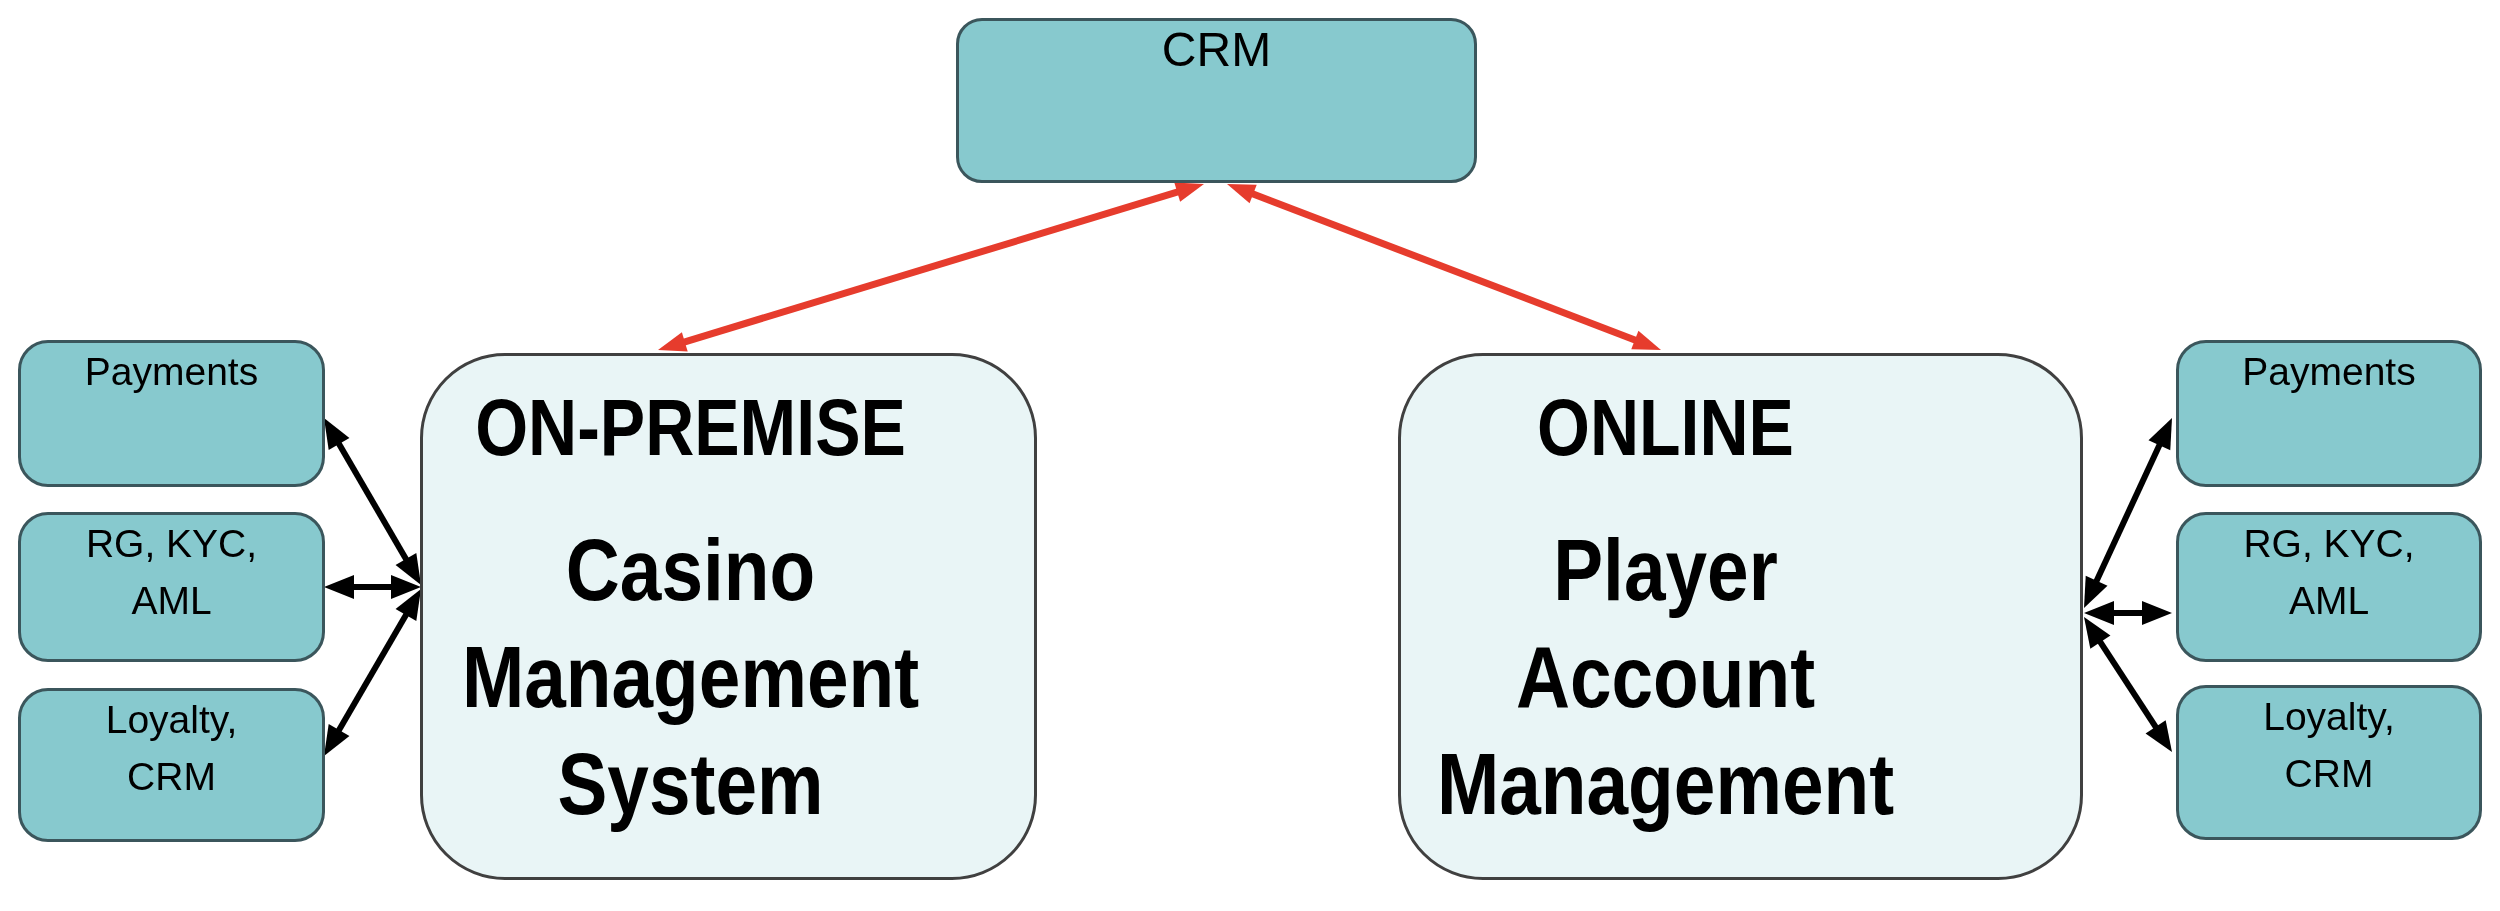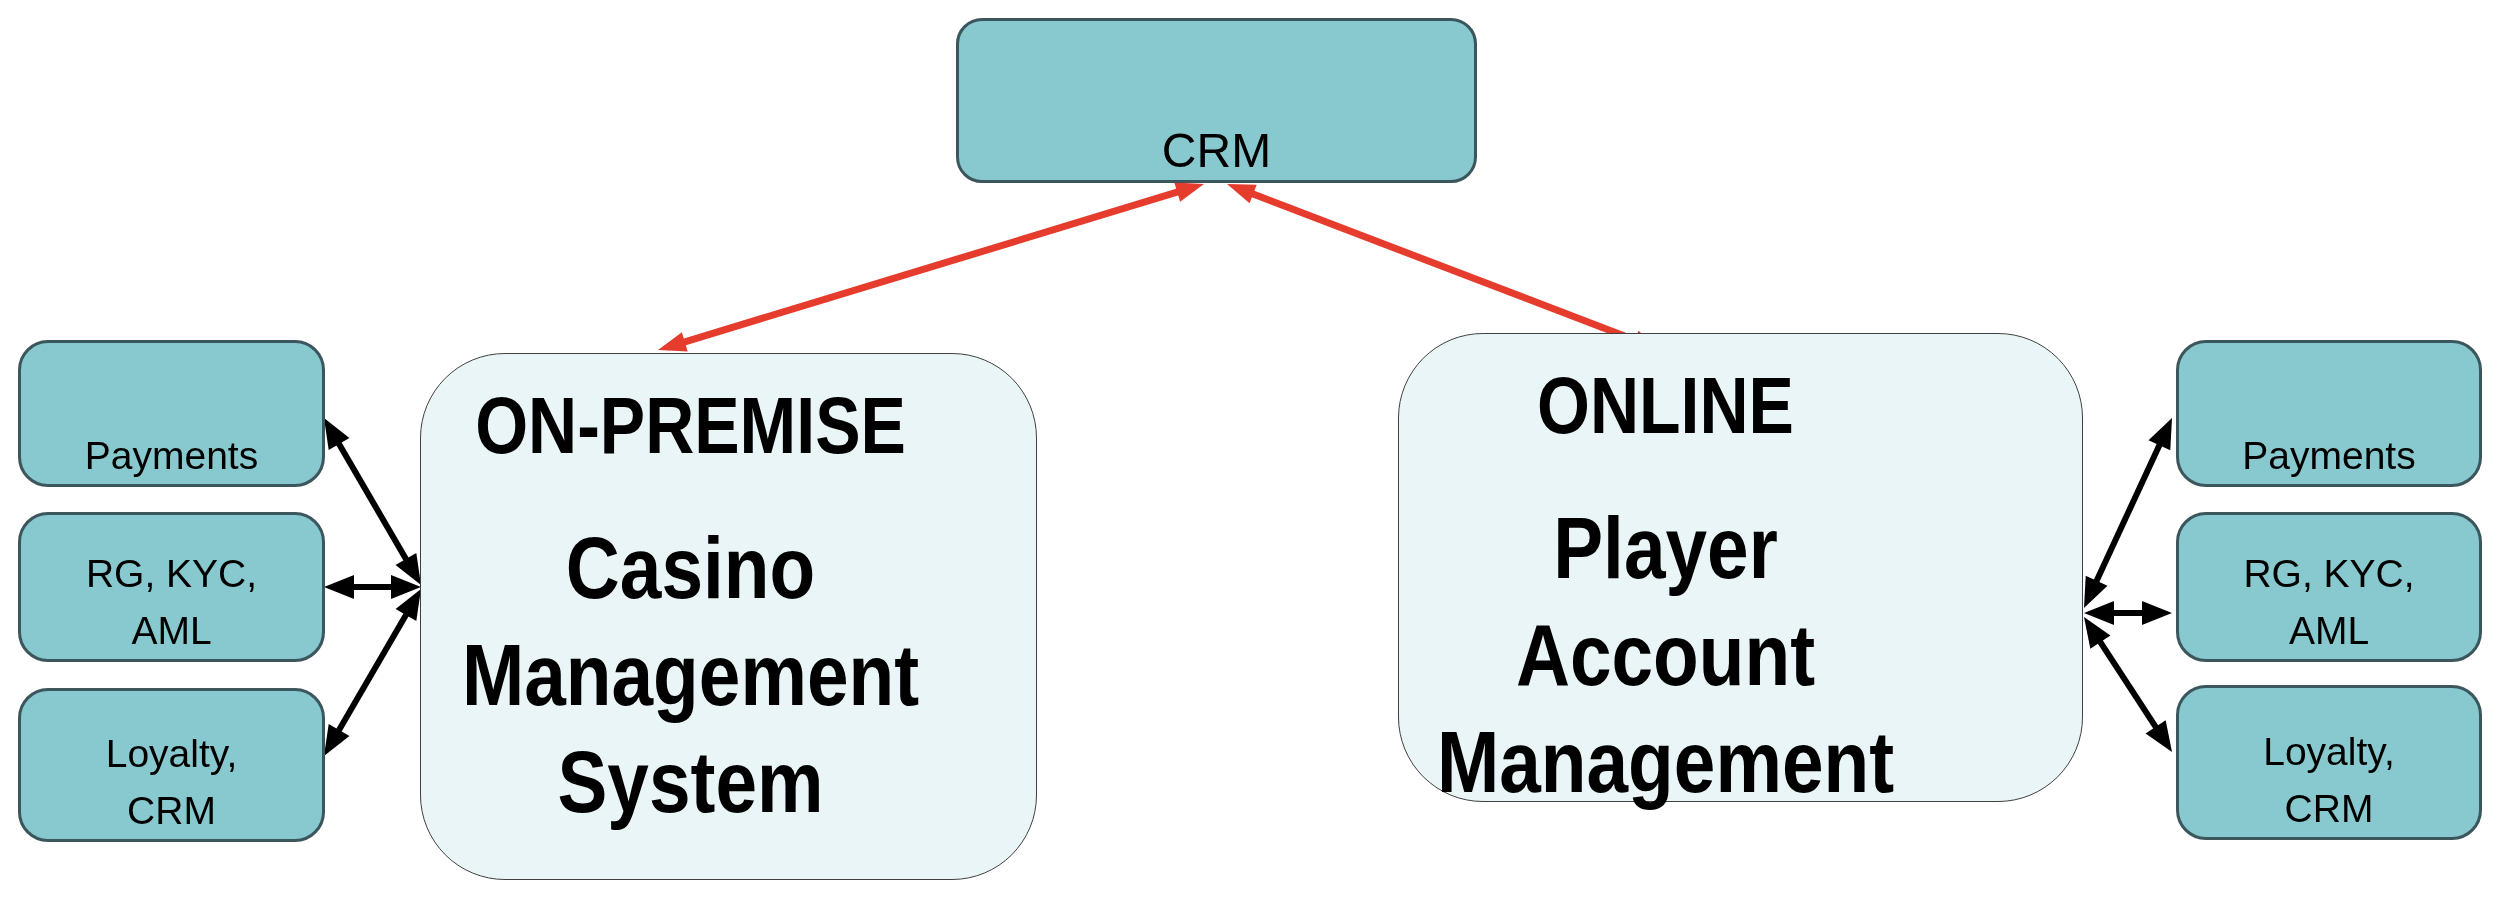--- a/index.html
+++ b/index.html
@@ -16,32 +16,32 @@
     position: absolute;
     left: 0; top: 0;
     width: 2500px; height: 911px;
   }
   .node {
     position: absolute;
     box-sizing: border-box;
     background: #87c9ce;
     border: 3px solid #3b565c;
     display: flex;
-    align-items: flex-end;
+    align-items: flex-start;
     justify-content: center;
     text-align: center;
   }
   .node .label { white-space: pre-line; }
   .crm-node  { border-radius: 26px; font-size: 48px; line-height: 58px; }
   .sat-node  { border-radius: 30px; font-size: 39px; line-height: 57px; }
   .panel {
     position: absolute;
     box-sizing: border-box;
     background: #e9f5f6;
-    border: 1px solid #404040;
+    border: 3px solid #404040;
     border-radius: 85px;
     padding-top: 30px;
   }
   .panel-inner {
     text-align: center;
     font-weight: bold;
   }
   .panel-left  .panel-inner { transform: translateX(-38px) scaleX(0.85); }
   .panel-right .panel-inner { transform: translateX(-75px) scaleX(0.85); }
   .panel-title { font-size: 80px; line-height: 84px; }
@@ -101,21 +101,21 @@
 
   <div class="panel panel-left" style="left:420px; top:353px; width:617px; height:527px;">
     <div class="panel-inner">
       <div class="panel-title">ON-PREMISE</div>
       <div class="panel-body">Casino
 Management
 System</div>
     </div>
   </div>
 
-  <div class="panel panel-right" style="left:1398px; top:333px; width:685px; height:469px;">
+  <div class="panel panel-right" style="left:1398px; top:353px; width:685px; height:527px;">
     <div class="panel-inner">
       <div class="panel-title">ONLINE</div>
       <div class="panel-body">Player
 Account
 Management</div>
     </div>
   </div>
 
   <div class="node sat-node" style="left:18px; top:340px; width:307px; height:147px;">
     <span class="label">Payments</span>

